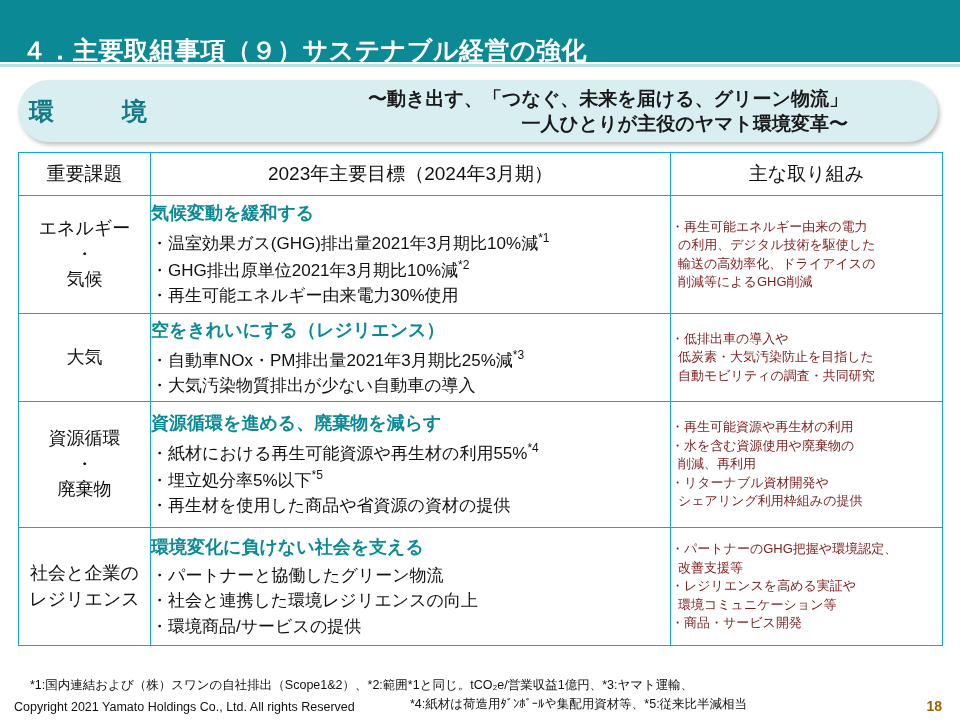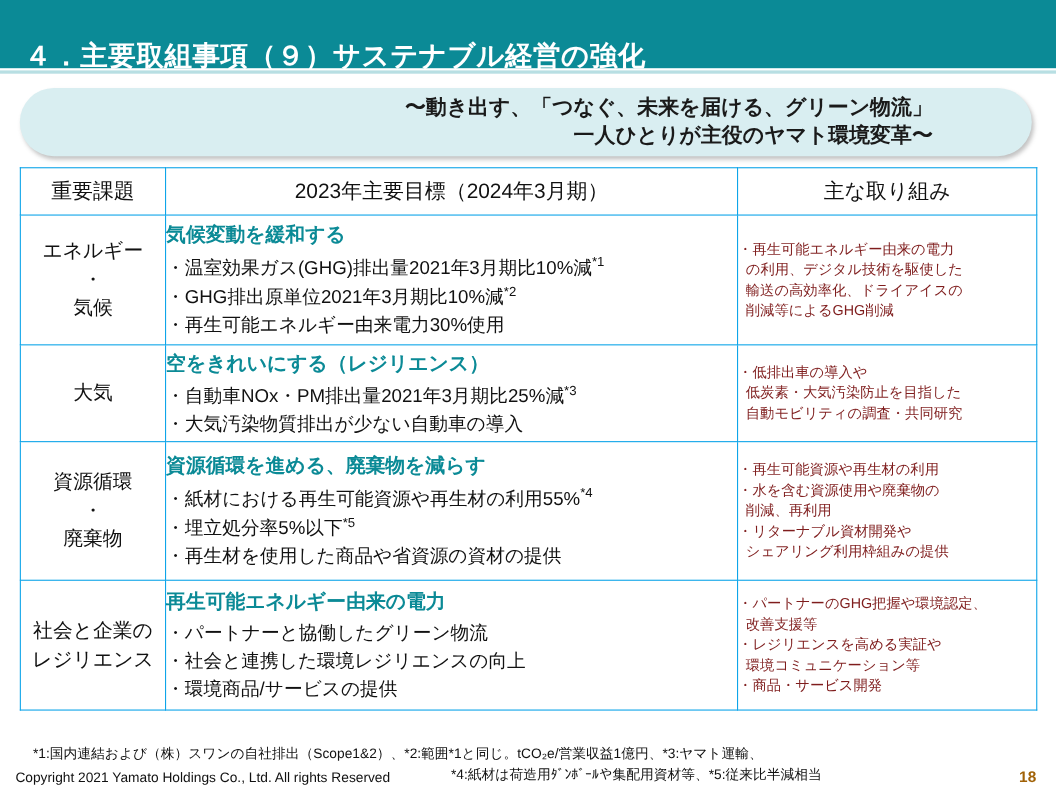--- a/index.html
+++ b/index.html
@@ -169,20 +169,21 @@
 </style>
 </head>
 <body>
 
 <div class="slide-header">
   <div class="title">４．主要取組事項（９）サステナブル経営の強化</div>
 </div>
 <div class="header-underline"></div>
 
 <div class="banner">
+  <div class="banner-label">環　　境</div>
   <div class="banner-text">
     <div>〜動き出す、「つなぐ、未来を届ける、グリーン物流」</div>
     <div>一人ひとりが主役のヤマト環境変革〜</div>
   </div>
 </div>
 
 <table class="tbl">
   <colgroup>
     <col class="col-issue">
       <col class="col-goal">
@@ -255,21 +256,21 @@
           <div>・リターナブル資材開発や</div>
           <div class="act-indent">シェアリング利用枠組みの提供</div>
         </td>
       </tr>
       <tr style="height: 118px;">
         <td class="issue-cell">
           <div>社会と企業の</div>
           <div>レジリエンス</div>
         </td>
         <td class="goal-cell">
-          <div class="goal-head">再生可能エネルギー由来の電力</div>
+          <div class="goal-head">環境変化に負けない社会を支える</div>
           <div class="goal-list">
             <div>・パートナーと協働したグリーン物流</div>
             <div>・社会と連携した環境レジリエンスの向上</div>
             <div>・環境商品/サービスの提供</div>
           </div>
         </td>
         <td class="act-cell">
           <div>・パートナーのGHG把握や環境認定、</div>
           <div class="act-indent">改善支援等</div>
           <div>・レジリエンスを高める実証や</div>

